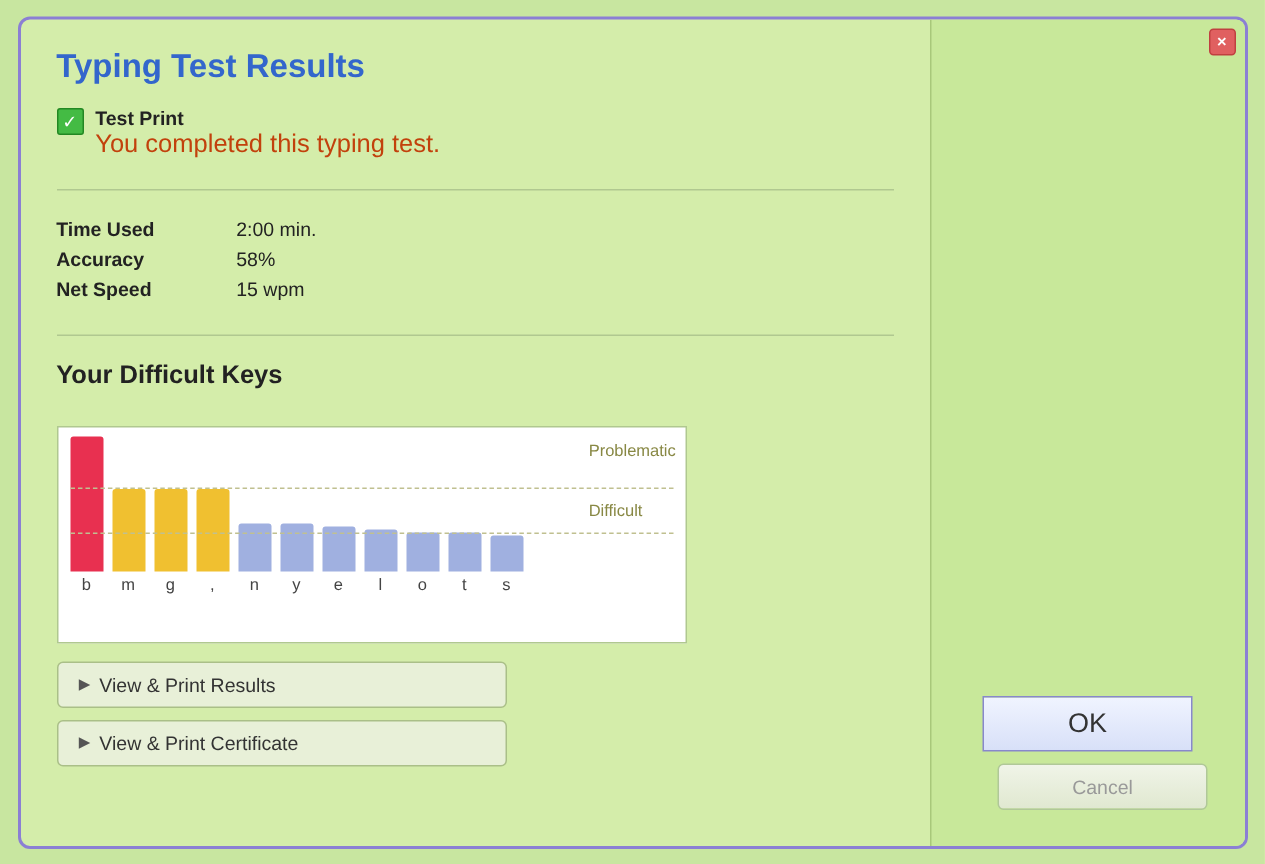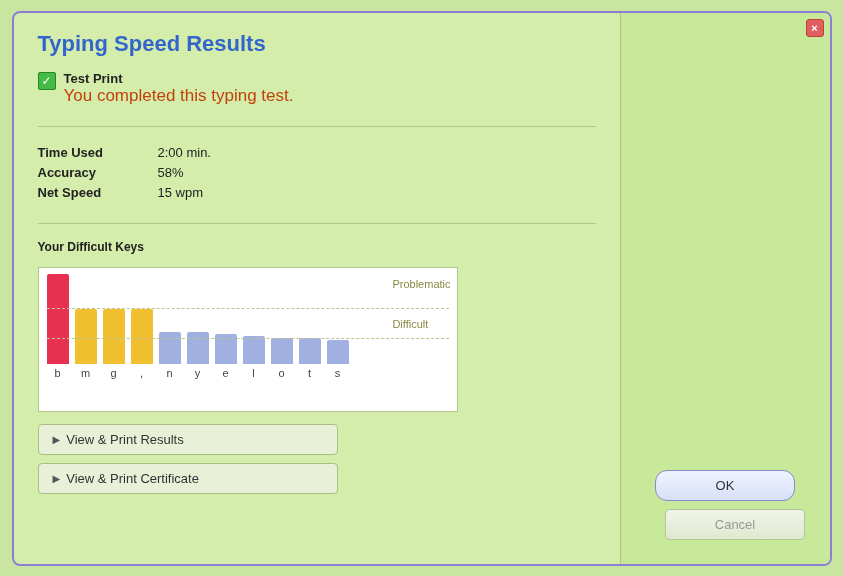--- a/index.html
+++ b/index.html
@@ -114,22 +114,22 @@
     }
     .stat-value {
       color: #222;
     }
     .difficult-keys-section {
       margin-top: 8px;
     }
     .difficult-keys-title {
       font-weight: bold;
       color: #222;
-      margin-bottom: 13px;
-      font-size: 12px;
+      margin-bottom: 24px;
+      font-size: 17px;
     }
     .chart-container {
       border: 1px solid #b0c890;
       background: #ffffff;
       padding: 6px 8px 4px 8px;
       width: 420px;
       height: 145px;
       position: relative;
     }
     .chart-labels-right {
@@ -195,23 +195,23 @@
     }
     .arrow-icon {
       color: #555;
       font-size: 10px;
     }
     .ok-btn {
       width: 140px;
       padding: 7px 0;
       background: linear-gradient(to bottom, #f0f4ff, #d8e0f8);
       border: 1px solid #8888cc;
-      border-radius: 12px;
+      border-radius: 0;
       cursor: pointer;
-      font-size: 13px;
+      font-size: 18px;
       color: #333;
       text-align: center;
     }
     .cancel-btn {
       width: 140px;
       padding: 7px 0;
       background: linear-gradient(to bottom, #f0f4e8, #e0e8d0);
       border: 1px solid #b0c898;
       border-radius: 4px;
       cursor: default;
@@ -221,21 +221,21 @@
       margin-left: 20px;
     }
   </style>
 </head>
 <body>
 
 <div class="dialog">
   <div class="close-btn">×</div>
 
   <div class="left-panel">
-    <div class="dialog-title">Typing Speed Results</div>
+    <div class="dialog-title">Typing Test Results</div>
 
     <div class="test-passed-row">
       <div class="check-icon">✓</div>
       <div class="test-passed-text">
         <div class="passed-label">Test Print</div>
         <div class="passed-sub">You completed this typing test.</div>
       </div>
     </div>
 
     <hr class="divider">

